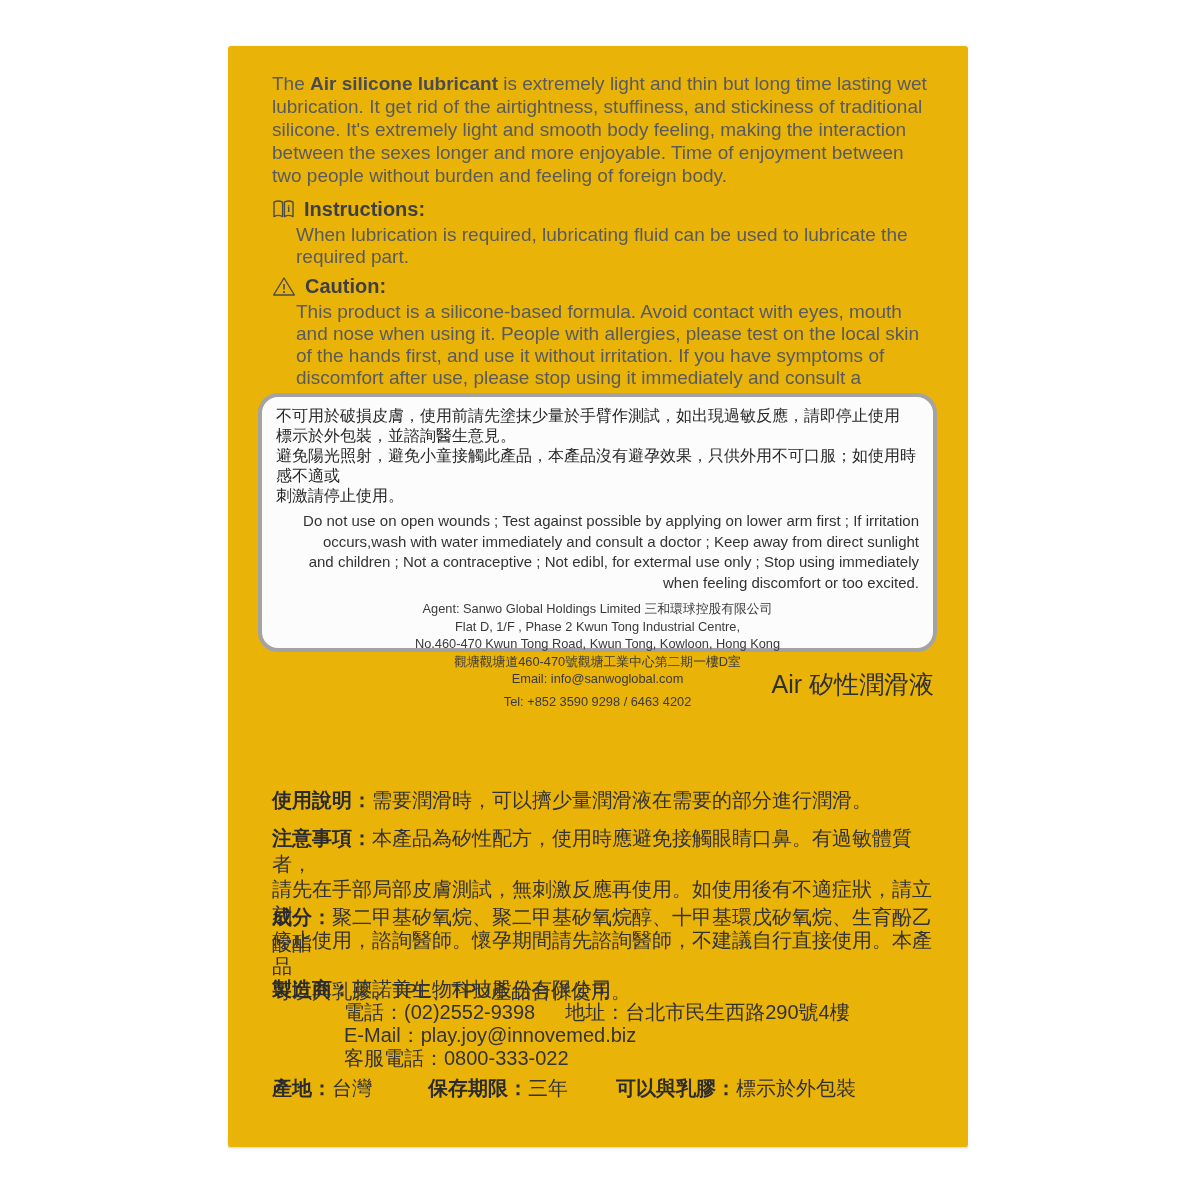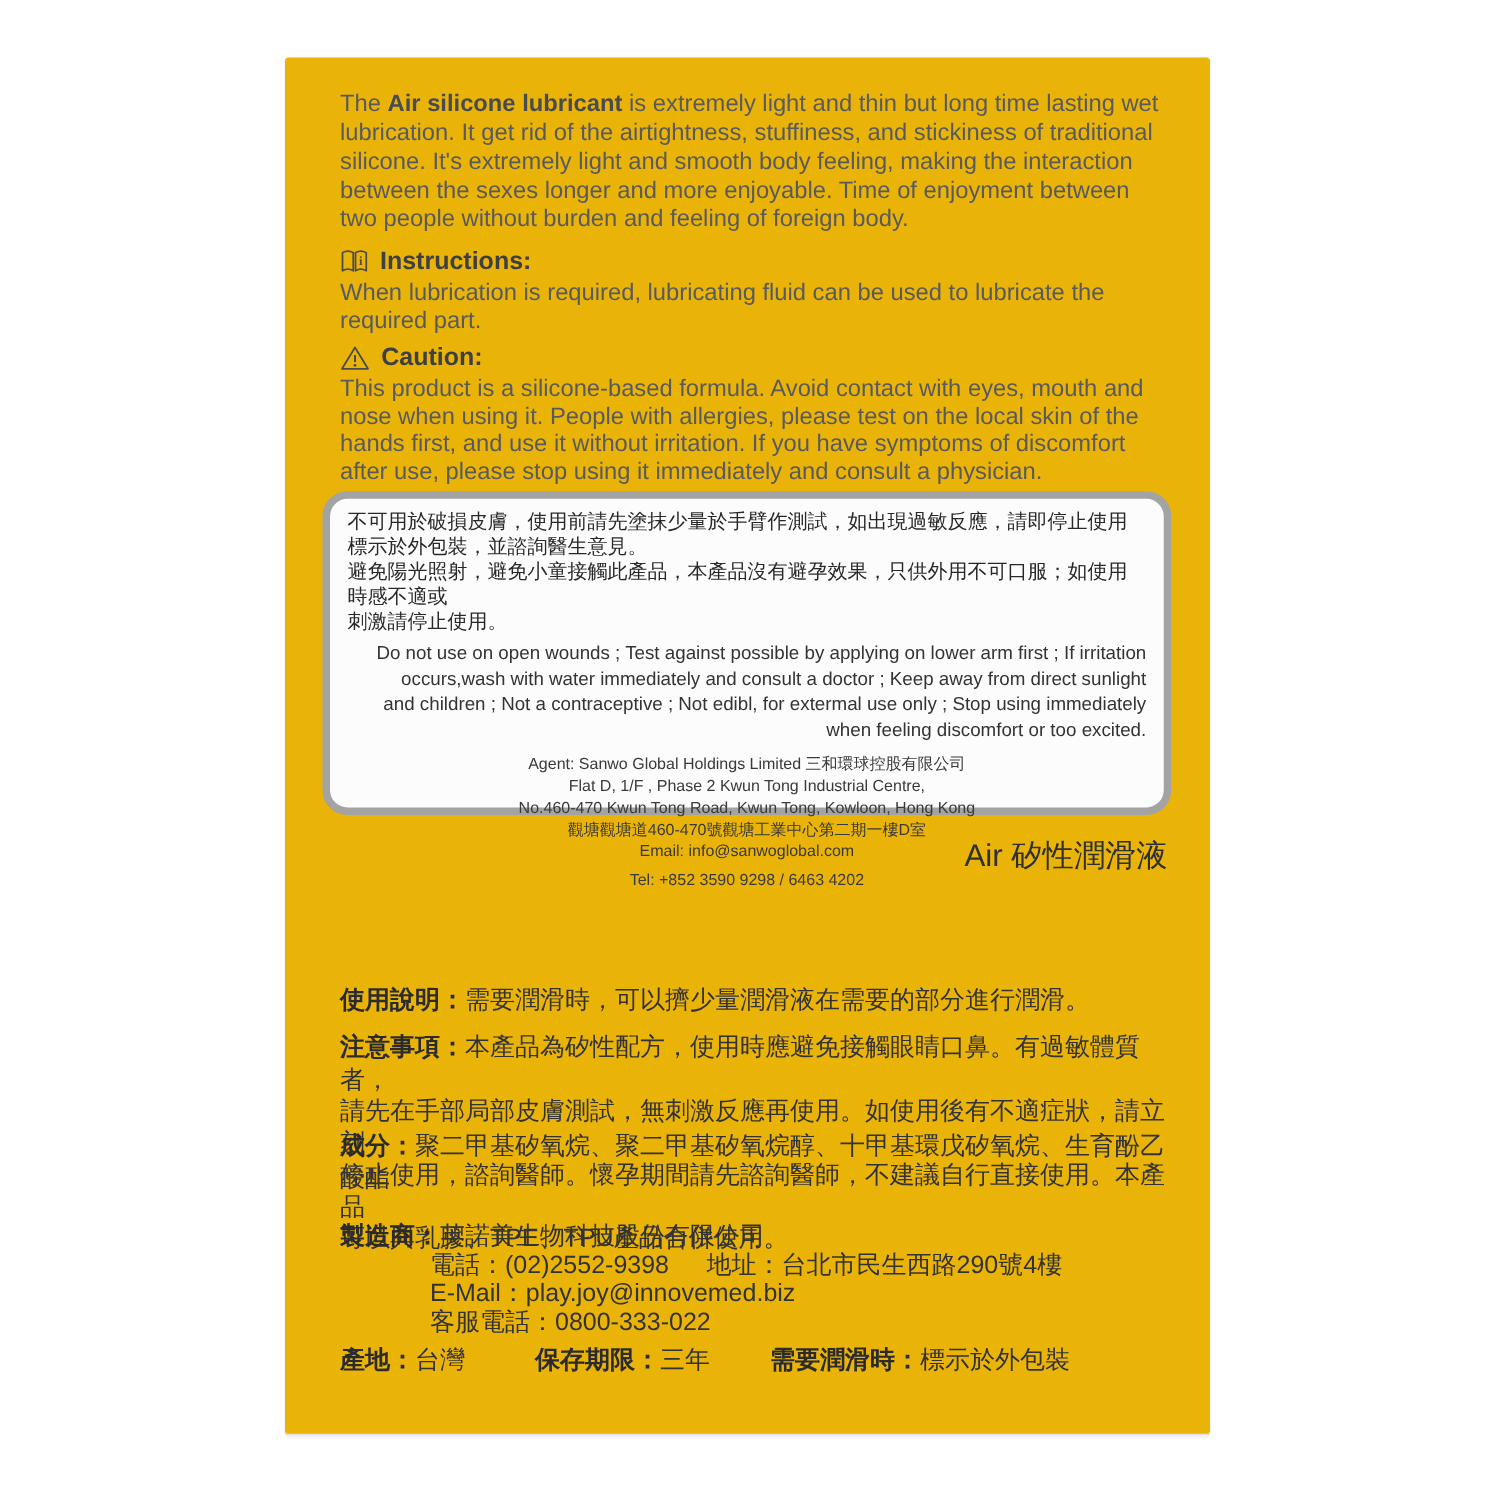--- a/index.html
+++ b/index.html
@@ -10,25 +10,25 @@
   }
   .card{
     position:absolute;left:228px;top:46px;width:740px;height:1102px;
     background:#eab308;border-radius:3px;
     box-shadow:0 1px 3px rgba(40,40,60,.10), inset 0 -1px 0 #e0e0e6;
   }
   .blk{position:absolute;left:44px;width:662px;}
   .en-body{font-size:19px;line-height:23px;color:#595a5e;}
   .sec-head{display:flex;align-items:center;gap:9px;font-size:20px;font-weight:bold;color:#3e3f42;margin-bottom:3px;}
   .sec-head svg{flex:0 0 auto;display:block;}
-  .sec-body{font-size:19px;line-height:22px;color:#595a5e;}
+  .sec-body{font-size:19px;line-height:22px;color:#595a5e;margin-left:24px;}
 
   .wbox{
     position:absolute;left:30px;top:347px;width:679px;height:259px;box-sizing:border-box;
-    background:#fcfcfd;border:6px solid #a3a3a3;border-radius:20px;
+    background:#fcfcfd;border:4px solid #a3a3a3;border-radius:20px;
     padding:9px 14px 8px 14px;
   }
   .wbox-zh{font-size:16px;line-height:20px;color:#28282a;}
   .wbox-en{font-size:15px;line-height:20.5px;color:#333335;margin-top:5px;text-align:right;}
   .agent{font-size:12.8px;line-height:17.5px;color:#3a3a3c;margin-top:7px;text-align:center;}
   .agent-tel{margin-top:5px;}
 
   .zh-title{font-size:25px;color:#2f3032;text-align:right;}
   .zh-par{font-size:20px;line-height:25.5px;color:#333336;}
   .zh-label{font-weight:bold;color:#2b2b2d;}
@@ -118,16 +118,16 @@
     </div>
     <div class="mfg-indent">
       <span>E-Mail：</span><span>play.joy@innovemed.biz</span>
     </div>
     <div class="mfg-indent">
       <span>客服電話：</span><span>0800-333-022</span>
     </div>
   </div>
 
   <div class="blk zh-par" style="top:1030px;">
-    <span class="foot-cell1"><span class="zh-label">產地：</span><span>台灣</span></span><span class="foot-cell2"><span class="zh-label">保存期限：</span><span>三年</span></span><span><span class="zh-label">需要潤滑時：</span><span>標示於外包裝</span></span>
+    <span class="foot-cell1"><span class="zh-label">產地：</span><span>台灣</span></span><span class="foot-cell2"><span class="zh-label">保存期限：</span><span>三年</span></span><span><span class="zh-label">可以與乳膠：</span><span>標示於外包裝</span></span>
   </div>
 
 </div>
 
 </body></html>

